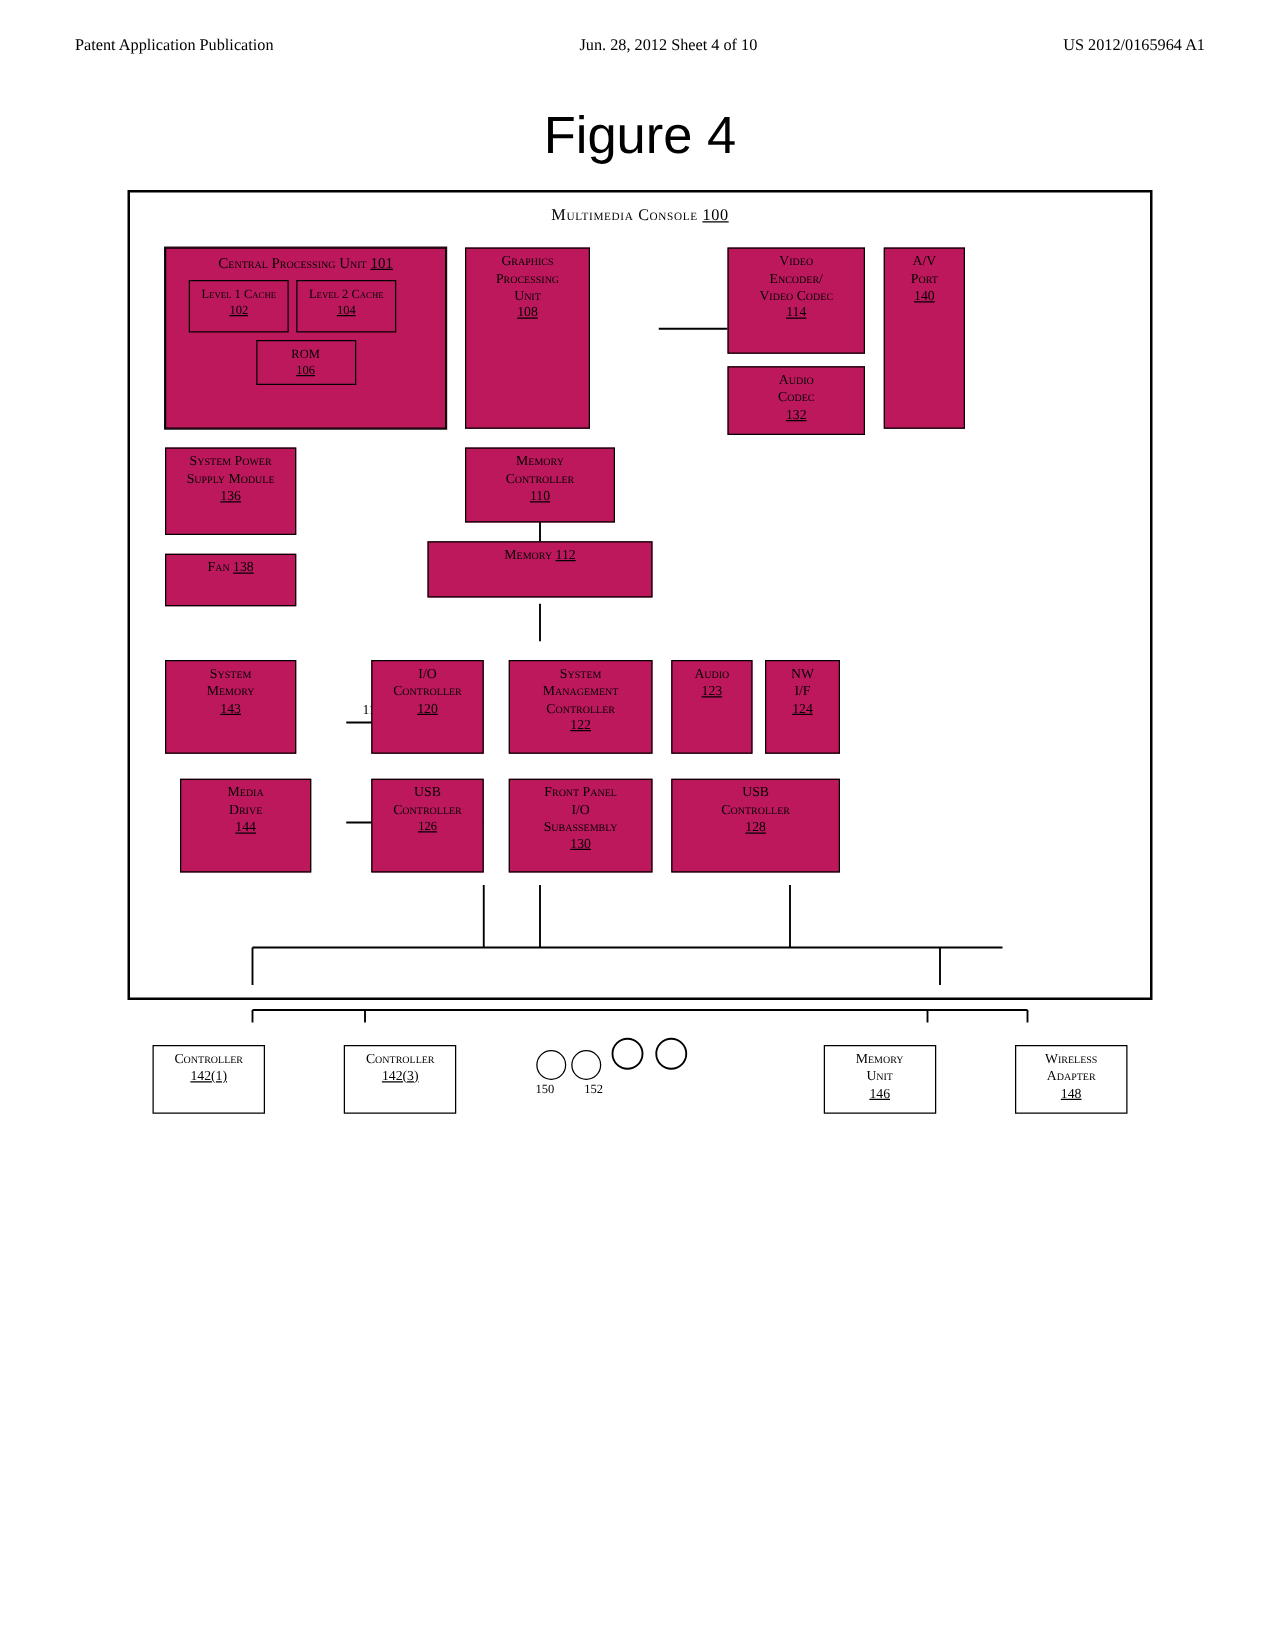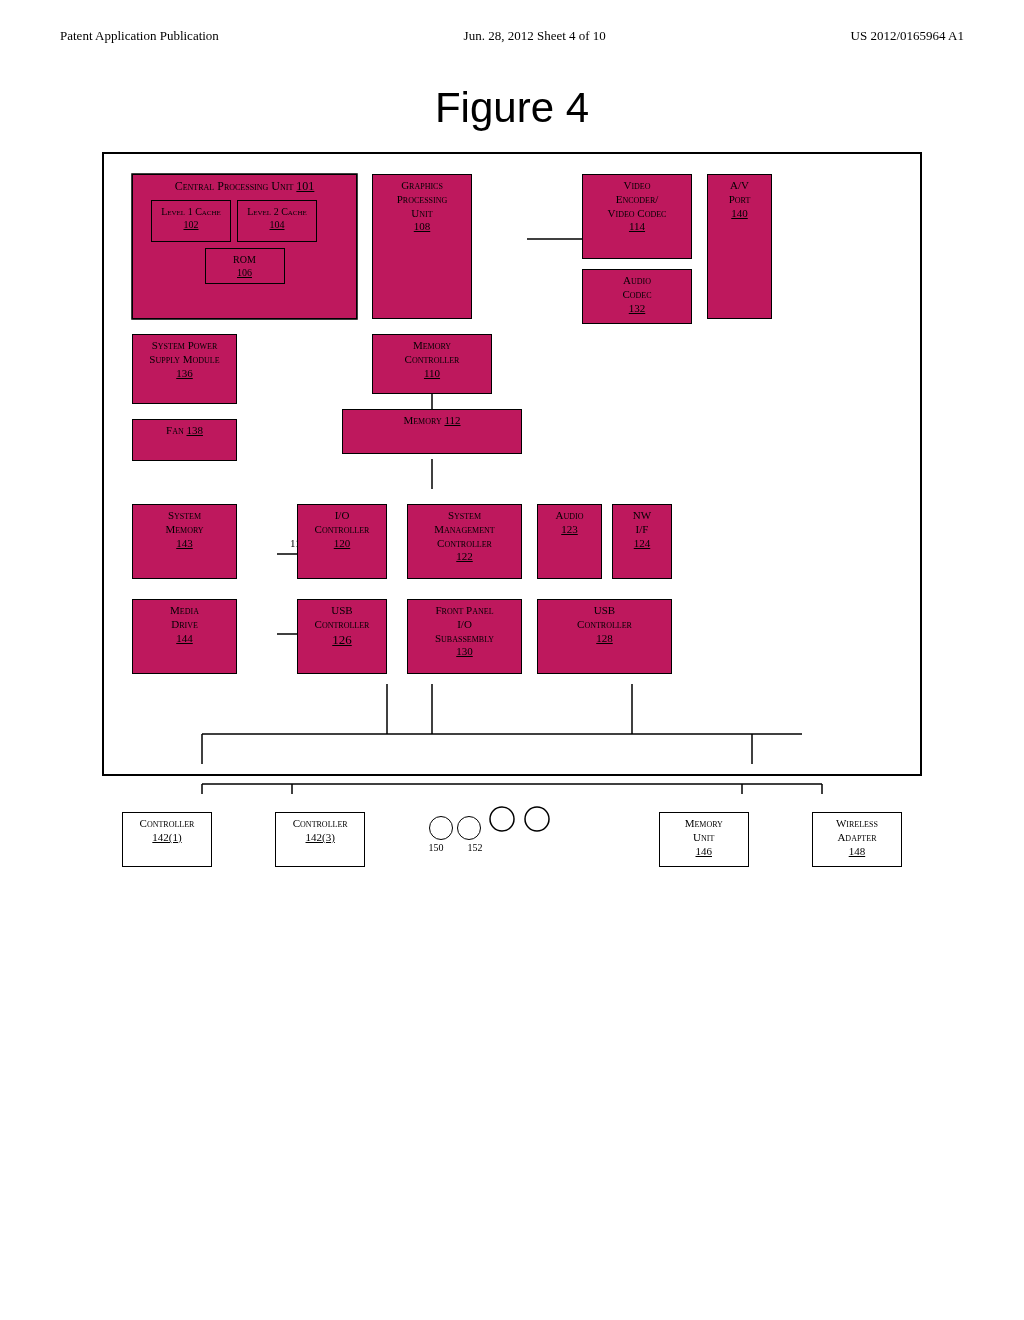--- a/index.html
+++ b/index.html
@@ -112,20 +112,24 @@
   <span>Patent Application Publication</span>
   <span>Jun. 28, 2012   Sheet 4 of 10</span>
   <span>US 2012/0165964 A1</span>
 </div>
 
 <div class="figure-title">Figure 4</div>
 
 <div class="diagram-container">
 
   <div class="main-box">
+    <div class="main-box-title">
+      
+      Multimedia Console <span style="text-decoration:underline">100</span>
+    </div>
 
     <div class="diagram-wrapper">
 
       <svg class="svg-overlay" viewBox="0 0 780 600">
 
         <rect x="10" y="10" width="225" height="145" fill="none" stroke="#000" stroke-width="1.5"></rect>
 
         <line x1="310" y1="200" x2="310" y2="245" stroke="#000" stroke-width="1.5"></line>
 
         <line x1="310" y1="295" x2="310" y2="325" stroke="#000" stroke-width="1.5"></line>
@@ -235,28 +239,28 @@
       <div class="comp-box" style="left:415px;top:340px;width:65px;height:75px;">
         <span style="font-variant:small-caps;font-size:11px;">Audio</span><br>
         <span class="num" style="font-size:11px;">123</span>
       </div>
 
       <div class="comp-box" style="left:490px;top:340px;width:60px;height:75px;">
         <span style="font-variant:small-caps;font-size:11px;">NW<br>I/F</span><br>
         <span class="num" style="font-size:11px;">124</span>
       </div>
 
-      <div class="comp-box" style="left:10px;top:435px;width:105px;height:75px;">
+      <div class="comp-box" style="left:22px;top:435px;width:105px;height:75px;">
         <span style="font-variant:small-caps;font-size:11px;">Media<br>Drive</span><br>
         <span class="num" style="font-size:11px;">144</span>
       </div>
 
       <div class="comp-box" style="left:175px;top:435px;width:90px;height:75px;">
         <span style="font-variant:small-caps;font-size:11px;">USB<br>Controller</span><br>
-        <span class="num" style="font-size:13px;">126</span>
+        <span class="num" style="font-size:10px;">126</span>
       </div>
 
       <div class="comp-box" style="left:285px;top:435px;width:115px;height:75px;">
         <span style="font-variant:small-caps;font-size:11px;">Front Panel<br>I/O<br>Subassembly</span><br>
         <span class="num" style="font-size:11px;">130</span>
       </div>
 
       <div class="comp-box" style="left:415px;top:435px;width:135px;height:75px;">
         <span style="font-variant:small-caps;font-size:11px;">USB<br>Controller</span><br>
         <span class="num" style="font-size:11px;">128</span>

